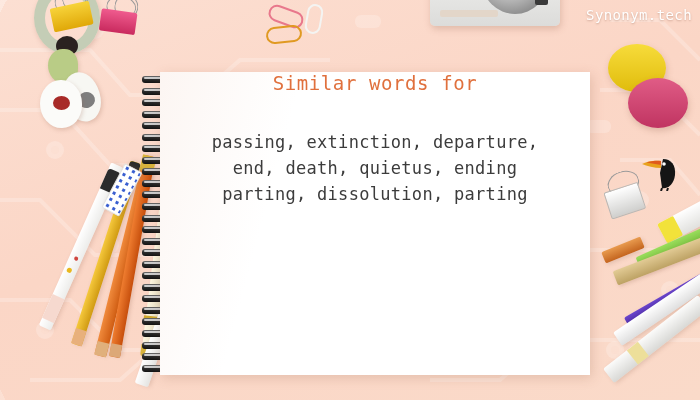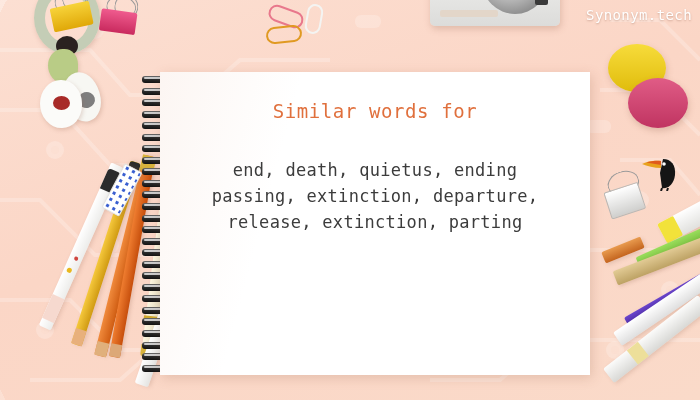--- a/index.html
+++ b/index.html
@@ -91,21 +91,20 @@
 
   
   .content {
     position: absolute;
     left: 0;
     top: 0;
     width: 430px;
     text-align: center;
   }
   .title-line-1 {
-    margin-top: 28px;
     color: #e0703d;
     font-size: 19px;
     letter-spacing: 0.6px;
     line-height: 1.2;
   }
   .title-line-2 {
     margin-top: 9px;
     color: #e0703d;
     font-size: 23px;
     letter-spacing: 0.6px;
@@ -391,22 +390,22 @@
     <div class="coil"></div>
   </div>
 
   <div class="notebook">
     <div class="paper-sheen"></div>
 
     <div class="content">
       <div class="title-line-1">Similar words for</div>
 
       <div class="words">
+        <div class="word-line">passing, extinction, departure,</div>
         <div class="word-line">end, death, quietus, ending</div>
-        <div class="word-line">passing, extinction, departure,</div>
-        <div class="word-line">release, extinction, parting</div>
+        <div class="word-line">parting, dissolution, parting</div>
       </div>
     </div>
   </div>
 
   <div class="watermark">Synonym.tech</div>
 
 </div>
 
 </body></html>

